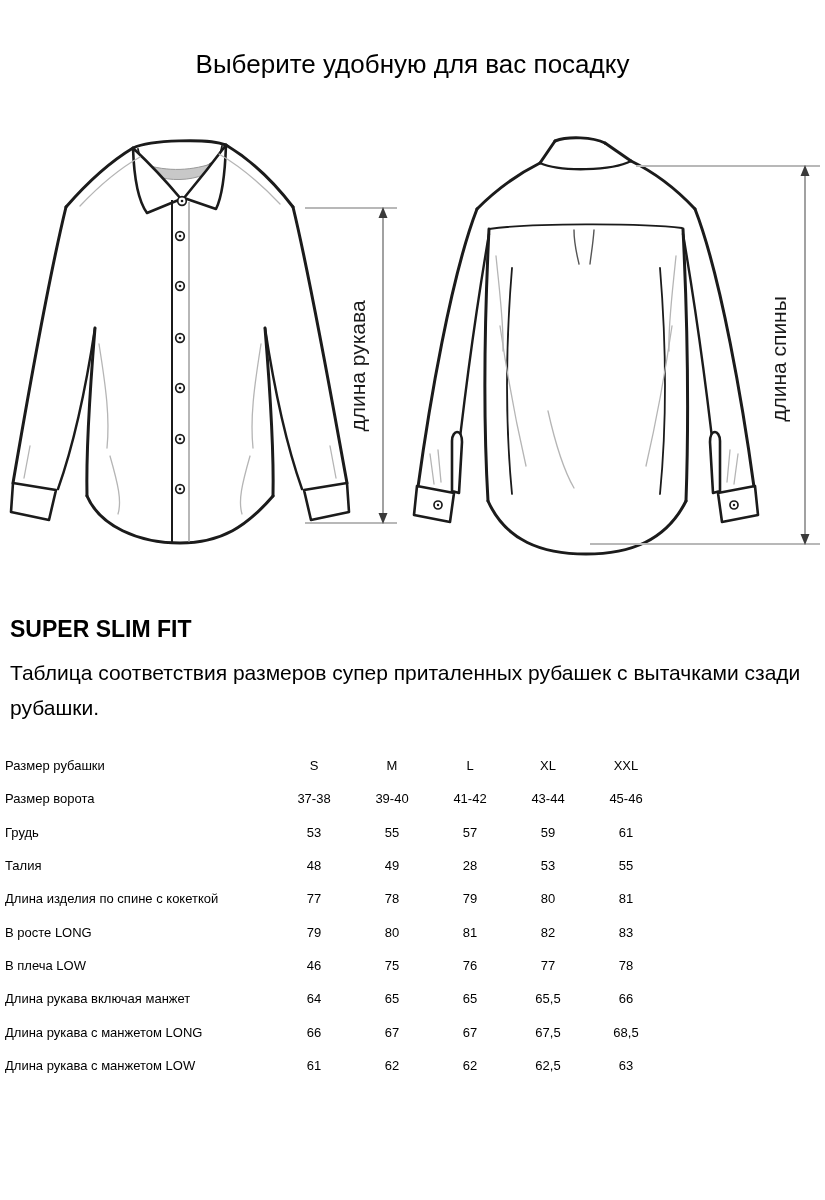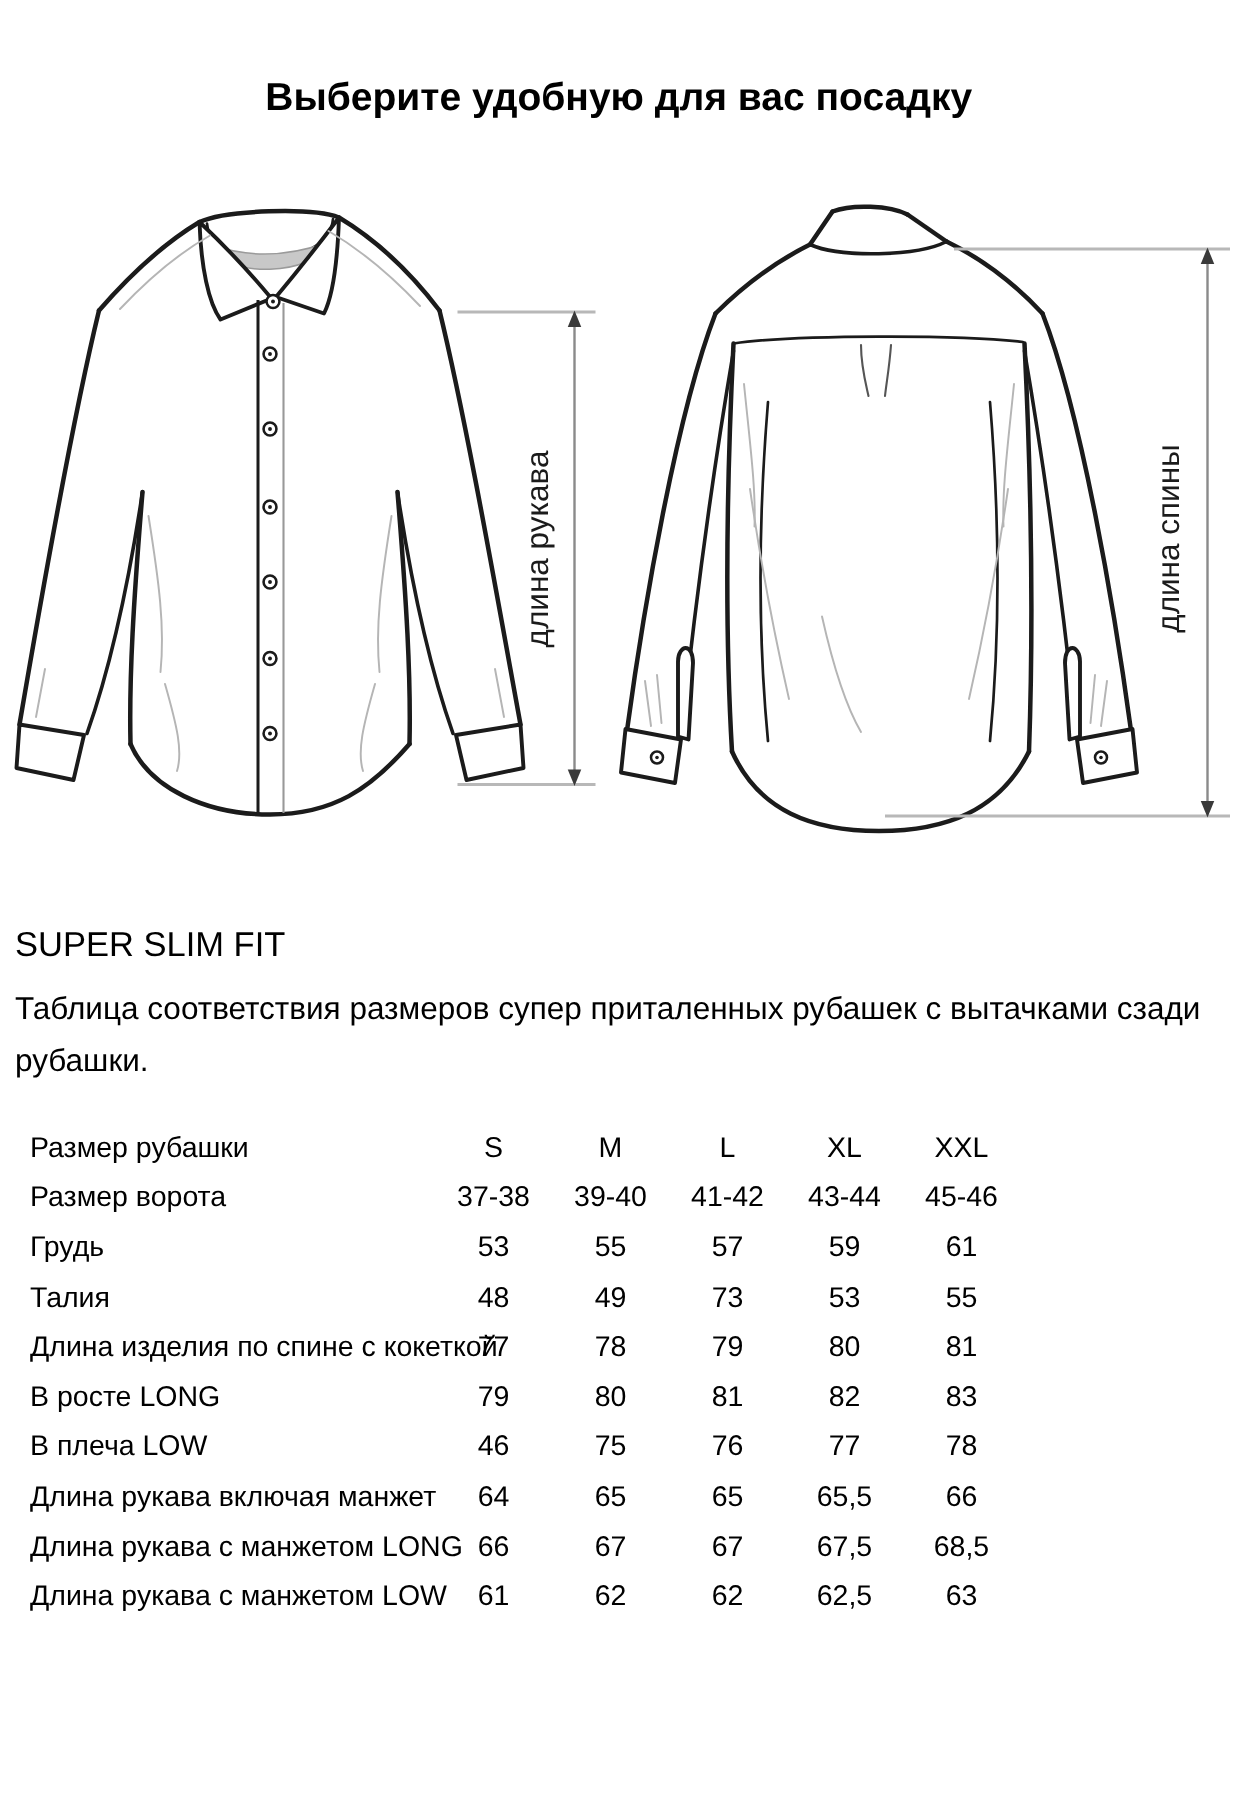--- a/index.html
+++ b/index.html
@@ -3,35 +3,35 @@
 <meta charset="utf-8">
 <style>
   html,body{margin:0;padding:0;}
   body{
     width:825px;height:1200px;background:#ffffff;color:#000;
     font-family:"Liberation Sans", sans-serif;
     -webkit-font-smoothing:antialiased;overflow:hidden;
   }
   .page{position:relative;width:825px;height:1200px;}
   .title{
-    font-size:26px;font-weight:700;text-align:center;
+    font-size:26px;font-weight:400;text-align:center;
     margin:49px 0 0;letter-spacing:0;
   }
   .diagram{display:block;margin:36px 0 0;}
   .section-heading{
-    font-size:23px;font-weight:400;margin:30px 0 0;padding-left:10px;
+    font-size:23px;font-weight:700;margin:30px 0 0;padding-left:10px;
   }
   .section-desc{
     font-size:21px;line-height:35px;margin:12px 0 12px;padding-left:10px;
     width:800px;
   }
   table.size-table{
     table-layout:fixed;border-collapse:collapse;
-    margin:24px 0 0 20px;width:660px;
-    font-size:19px;
+    margin:24px 0 0 5px;width:660px;
+    font-size:13px;
   }
   table.size-table td{
     height:33.3px;padding:0;vertical-align:middle;white-space:nowrap;overflow:visible;
   }
   td.lbl{text-align:left;}
   td.val{text-align:center;}
   col.c-lbl{width:270px;}
   col.c-val{width:78px;}
   svg .outline{fill:none;stroke:#1b1b1b;stroke-width:3;stroke-linecap:round;stroke-linejoin:round;}
   svg .outline-med{fill:none;stroke:#1b1b1b;stroke-width:2.4;stroke-linecap:round;stroke-linejoin:round;}
@@ -210,21 +210,21 @@
           <td class="val">53</td>
           <td class="val">55</td>
           <td class="val">57</td>
           <td class="val">59</td>
           <td class="val">61</td>
         </tr>
         <tr>
           <td class="lbl">Талия</td>
           <td class="val">48</td>
           <td class="val">49</td>
-          <td class="val">73</td>
+          <td class="val">28</td>
           <td class="val">53</td>
           <td class="val">55</td>
         </tr>
         <tr>
           <td class="lbl">Длина изделия по спине с кокеткой</td>
           <td class="val">77</td>
           <td class="val">78</td>
           <td class="val">79</td>
           <td class="val">80</td>
           <td class="val">81</td>

